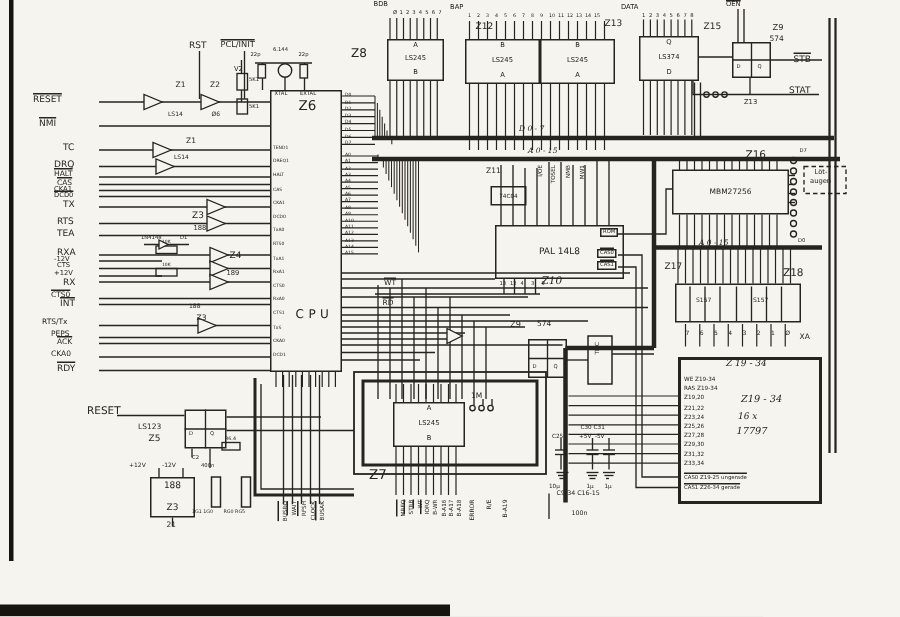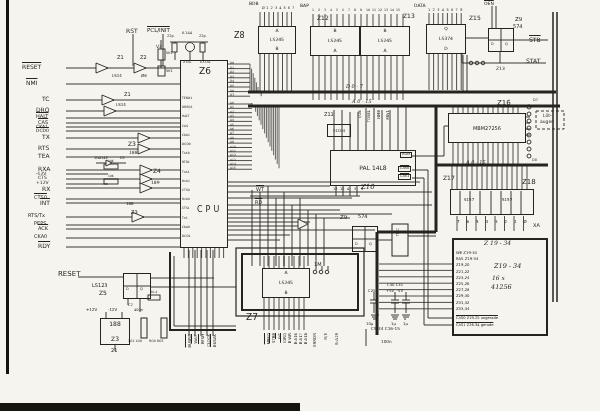--- a/index.html
+++ b/index.html
@@ -515,21 +515,21 @@
     <div class="lbl" style="left: 366px; top: 322px; font-size: 3.8px;">10μ</div>
     <div class="lbl" style="left: 387px; top: 283px; font-size: 3.8px;">C30 C31</div>
     <div class="lbl" style="left: 386px; top: 289px; font-size: 3.8px;">+5V  -5V</div>
     <div class="lbl" style="left: 391px; top: 322px; font-size: 3.8px;">1μ</div>
     <div class="lbl" style="left: 403px; top: 322px; font-size: 3.8px;">1μ</div>
     <div class="lbl" style="left: 371px; top: 327px; font-size: 4.2px;">C9-34 C16-15</div>
     <div class="lbl" style="left: 381px; top: 340px; font-size: 4.2px;">100n</div>
     <div class="lbl hand" style="left: 484px; top: 240px; font-size: 6px;">Z 19 - 34</div>
     <div class="lbl hand" style="left: 494px; top: 263px; font-size: 6.5px;">Z19 - 34</div>
     <div class="lbl hand" style="left: 492px; top: 275px; font-size: 6px;">16 x</div>
-    <div class="lbl hand" style="left: 491px; top: 284px; font-size: 6.5px;">41256</div>
+    <div class="lbl hand" style="left: 491px; top: 284px; font-size: 6.5px;">17797</div>
     <div class="lbl ov" style="left: 456px; top: 317px; font-size: 3.6px;">CAS0 Z19-25 ungerade</div>
     <div class="lbl ov" style="left: 456px; top: 324px; font-size: 3.6px;">CAS1 Z26-34 gerade</div>
     <div class="lbl" style="left: 443px; top: 175px; font-size: 6px;">Z17</div>
     <div class="lbl" style="left: 522px; top: 179px; font-size: 7px;">Z18</div>
     <div class="lbl" style="left: 464px; top: 198px; font-size: 4px;">S157</div>
     <div class="lbl" style="left: 502px; top: 198px; font-size: 4px;">S157</div>
     <div class="lbl" style="left: 533px; top: 223px; font-size: 5px;">XA</div>
     <div class="lbl" style="left: 491px; top: 43px; font-size: 3.5px;">D</div>
     <div class="lbl" style="left: 505px; top: 43px; font-size: 3.5px;">Q</div>
     <div class="lbl" style="left: 355px; top: 243px; font-size: 3.5px;">D</div>

